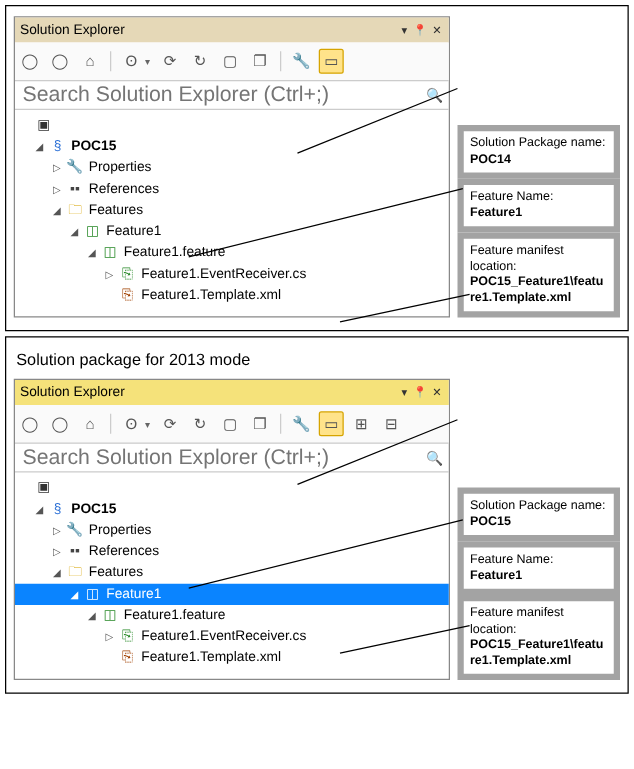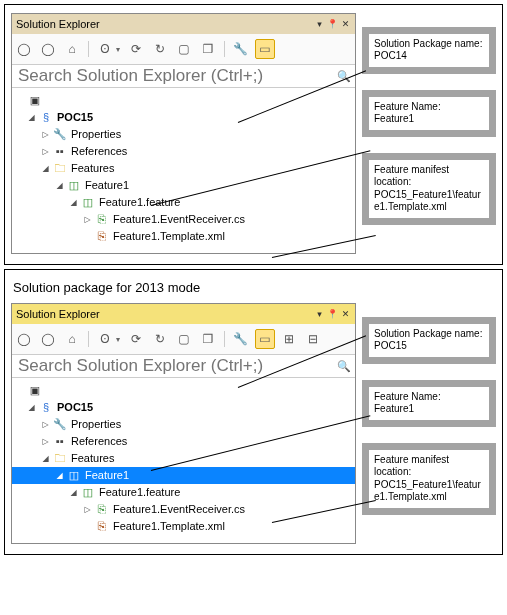--- a/index.html
+++ b/index.html
@@ -1,18 +1,18 @@
 <!DOCTYPE html>
 <html><head>
 <meta charset="utf-8">
 <style>
 html,body{margin:0;padding:0;font-family:"Segoe UI",Tahoma,sans-serif;font-size:11px;color:#000;background:#fff;width:507px}
 .outer{border:1px solid #000;margin:4px;position:relative;padding:8px 6px 10px 6px}
 .panel-title{font-size:13px;margin:2px 0 8px 2px}
-.row{display:flex;align-items:center}
+.row{display:flex;align-items:flex-end}
 .se-wrap{border:1px solid #888;width:352px;box-sizing:border-box;background:#fff}
 .se-title{background:#e5d8b7;display:flex;align-items:center;height:20px;padding:0 4px;font-size:11px}
 .se-title.alt{background:#f5e27a}
 .se-title .t{flex:1}
 .se-title .win-btn{width:11px;height:11px;display:inline-flex;align-items:center;justify-content:center;margin-left:2px;font-size:9px;color:#333}
 .tb{display:flex;align-items:center;gap:4px;height:26px;padding:2px 2px;border-bottom:1px solid #ccc;background:#fafafa}
 .ib{width:18px;height:18px;display:inline-flex;align-items:center;justify-content:center;border:1px solid transparent;border-radius:2px;color:#555;font-size:12px}
 .ib.hi{background:#ffe38a;border-color:#d6a400}
 .sep{width:1px;height:16px;background:#ccc;margin:0 2px}
 .dd{width:6px;font-size:8px;color:#666;margin-left:-3px}
@@ -30,23 +30,23 @@
 .ic-fold{color:#d6a400}
 .ic-feat{color:#2a8a2a}
 .ic-ffile{color:#2a8a2a}
 .ic-cs{color:#2a8a2a}
 .ic-xml{color:#a04000}
 .lbl{font-size:11px}
 .bold{font-weight:600}
 .node.sel{background:#0a84ff;color:#fff}
 .node.sel .exp{color:#fff}
 .annos{flex:1;padding-left:6px}
-.callout{border:7px solid #a3a3a3;padding:4px 5px;font-size:10px;margin-bottom:16px;max-width:110px;word-wrap:break-word;line-height:1.25}
+.callout{border:5px solid #a3a3a3;padding:4px 5px;font-size:10px;max-width:110px;word-wrap:break-word;line-height:1.25}
 .callout .h{display:block}
-.callout .v{font-weight:400}
+.callout .v{font-weight:700}
 
 
 .line{position:absolute;border-top:1px solid #000;transform-origin:left center}
 </style>
 </head>
 <body>
 
 <div class="outer">
   <div class="row">
     <div class="se-wrap">

